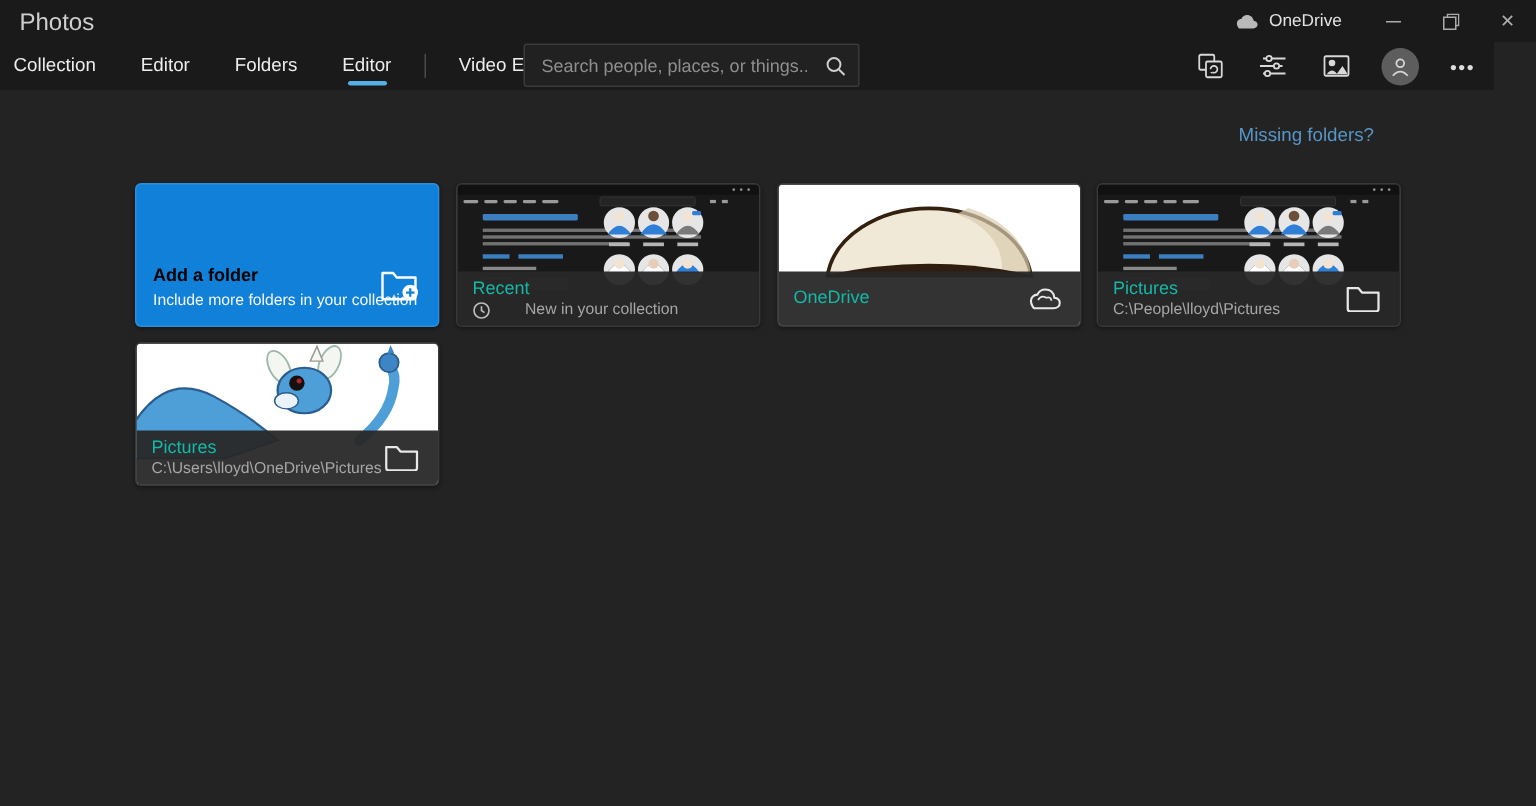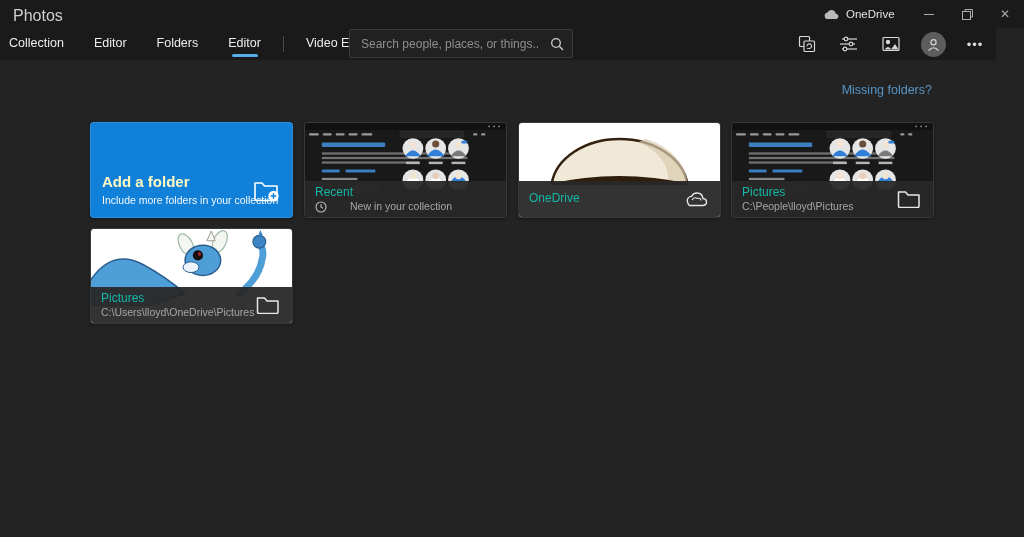--- a/index.html
+++ b/index.html
@@ -27,32 +27,32 @@
   .searchbox input::placeholder { color:#8f8f8f; }
   .search-icon-wrap { width:30px; display:flex; justify-content:center; }
 
   .toolbar { position:absolute; right:0; top:0; height:32px; display:flex; align-items:center; }
   .tool-btn { width:42px; height:32px; display:flex; align-items:center; justify-content:center; cursor:default; }
   .avatar-circle { width:25px; height:25px; border-radius:50%; background:#5d5d5d; display:flex; align-items:center; justify-content:center; }
   .more-dots { font-size:13px; color:#dcdcdc; letter-spacing:1px; }
 
   
   .content { position:absolute; top:60px; left:0; width:1024px; height:477px; background:#232323; }
-  .missing-link { position:absolute; top:23px; right:92px; font-size:12.5px; color:#5795c6; cursor:pointer; text-decoration:none; }
+  .missing-link { position:absolute; top:23px; right:108px; font-size:12.5px; color:#5795c6; cursor:pointer; text-decoration:none; }
 
   .tile { position:absolute; width:203px; height:96px; border-radius:4px; overflow:hidden; background:#2b2b2b; border:1px solid rgba(255,255,255,0.07); box-shadow:0 1px 3px rgba(0,0,0,0.35); cursor:pointer; }
   .tile .thumb { position:absolute; inset:0; }
   .tile .thumb svg { display:block; width:100%; height:100%; }
   .band { position:absolute; left:0; right:0; bottom:0; height:36px; background:rgba(40,40,40,0.95); padding:4px 10px 0 10px; }
   .band .tile-title { font-size:12px; color:#14b8a6; line-height:15px; }
   .band .tile-sub { font-size:10.5px; color:#a6a6a6; line-height:13px; display:flex; align-items:center; gap:23px; }
   .band-icon { position:absolute; right:12px; top:8px; }
 
   .tile-add { background:#1180d8; border:1px solid rgba(255,255,255,0.12); }
-  .tile-add .tile-title { position:absolute; left:11px; bottom:27px; font-size:15px; font-weight:700; color:#fef9c3; }
+  .tile-add .tile-title { position:absolute; left:11px; bottom:27px; font-size:12px; font-weight:700; color:#000000; }
   .tile-add .tile-sub { position:absolute; left:11px; bottom:11px; font-size:10.5px; color:#f2f7fc; }
   .tile-add .add-icon { position:absolute; right:12px; bottom:11px; }
 
   .t-recent { left:304px; top:62px; }
   .t-add    { left:90px;  top:62px; }
   .t-onedrive { left:518px; top:62px; }
   .t-pictures1 { left:731px; top:62px; }
   .t-pictures2 { left:90px; top:168px; }
 </style>
 </head>

